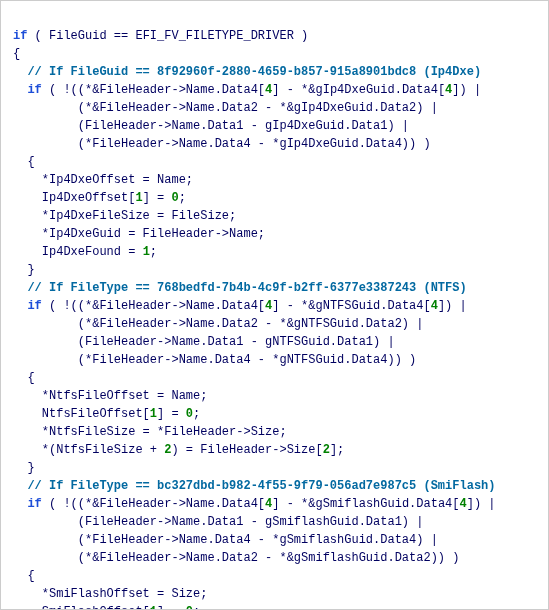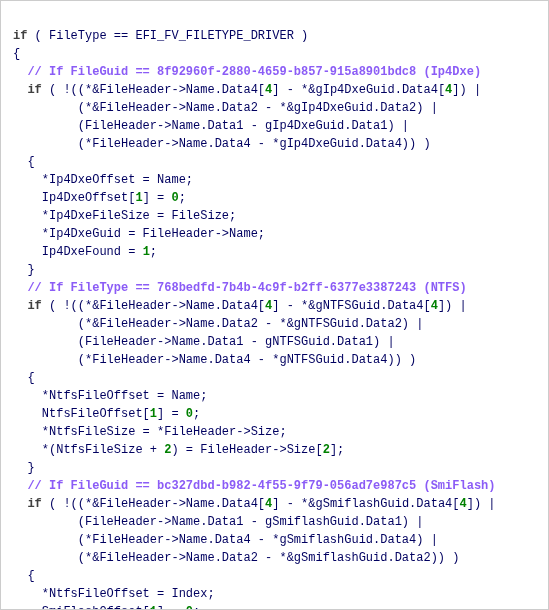--- a/index.html
+++ b/index.html
@@ -11,29 +11,29 @@
       padding: 8px 12px;
       width: 549px;
       height: 610px;
       border: 1px solid #ccc;
       overflow: hidden;
     }
     .code-block {
       white-space: pre;
       color: #000060;
     }
-    .kw { color: #404040; font-weight: bold; }
-    .comment { color: #8b5cf6; font-weight: bold; }
+    .kw { color: #1d4ed8; font-weight: bold; }
+    .comment { color: #0369a1; font-weight: bold; }
     .num { color: #008000; font-weight: bold; }
   </style>
 </head>
 <body>
 
 <div class="code-block">
-<span><span class="kw">if</span><span> ( FileType == EFI_FV_FILETYPE_DRIVER )</span></span>
+<span><span class="kw">if</span><span> ( FileGuid == EFI_FV_FILETYPE_DRIVER )</span></span>
 <span>{</span>
 <span class="comment">  // If FileGuid == 8f92960f-2880-4659-b857-915a8901bdc8 (Ip4Dxe)</span>
 <span>  <span class="kw">if</span><span> ( !((*&amp;FileHeader-&gt;Name.Data4[</span><span class="num">4</span><span>] - *&amp;gIp4DxeGuid.Data4[</span><span class="num">4</span><span>]) |</span></span>
 <span>         (*&amp;FileHeader-&gt;Name.Data2 - *&amp;gIp4DxeGuid.Data2) |</span>
 <span>         (FileHeader-&gt;Name.Data1 - gIp4DxeGuid.Data1) |</span>
 <span>         (*FileHeader-&gt;Name.Data4 - *gIp4DxeGuid.Data4)) )</span>
 <span>  {</span>
 <span>    *Ip4DxeOffset = Name;</span>
 <span><span>    Ip4DxeOffset[</span><span class="num">1</span><span>] = </span><span class="num">0</span><span>;</span></span>
 <span>    *Ip4DxeFileSize = FileSize;</span>
@@ -44,27 +44,27 @@
 <span>  <span class="kw">if</span><span> ( !((*&amp;FileHeader-&gt;Name.Data4[</span><span class="num">4</span><span>] - *&amp;gNTFSGuid.Data4[</span><span class="num">4</span><span>]) |</span></span>
 <span>         (*&amp;FileHeader-&gt;Name.Data2 - *&amp;gNTFSGuid.Data2) |</span>
 <span>         (FileHeader-&gt;Name.Data1 - gNTFSGuid.Data1) |</span>
 <span>         (*FileHeader-&gt;Name.Data4 - *gNTFSGuid.Data4)) )</span>
 <span>  {</span>
 <span>    *NtfsFileOffset = Name;</span>
 <span><span>    NtfsFileOffset[</span><span class="num">1</span><span>] = </span><span class="num">0</span><span>;</span></span>
 <span>    *NtfsFileSize = *FileHeader-&gt;Size;</span>
 <span><span>    *(NtfsFileSize + </span><span class="num">2</span><span>) = FileHeader-&gt;Size[</span><span class="num">2</span><span>];</span></span>
 <span>  }</span>
-<span class="comment">  // If FileGuid == bc327dbd-b982-4f55-9f79-056ad7e987c5 (SmiFlash)</span>
+<span class="comment">  // If FileType == bc327dbd-b982-4f55-9f79-056ad7e987c5 (SmiFlash)</span>
 <span>  <span class="kw">if</span><span> ( !((*&amp;FileHeader-&gt;Name.Data4[</span><span class="num">4</span><span>] - *&amp;gSmiflashGuid.Data4[</span><span class="num">4</span><span>]) |</span></span>
 <span>         (FileHeader-&gt;Name.Data1 - gSmiflashGuid.Data1) |</span>
 <span>         (*FileHeader-&gt;Name.Data4 - *gSmiflashGuid.Data4) |</span>
 <span>         (*&amp;FileHeader-&gt;Name.Data2 - *&amp;gSmiflashGuid.Data2)) )</span>
 <span>  {</span>
-<span>    *NtfsFileOffset = Index;</span>
+<span>    *SmiFlashOffset = Size;</span>
 <span><span>    SmiFlashOffset[</span><span class="num">1</span><span>] = </span><span class="num">0</span><span>;</span></span>
 
 
 
 
 
 
 </div>
 
 </body></html>

